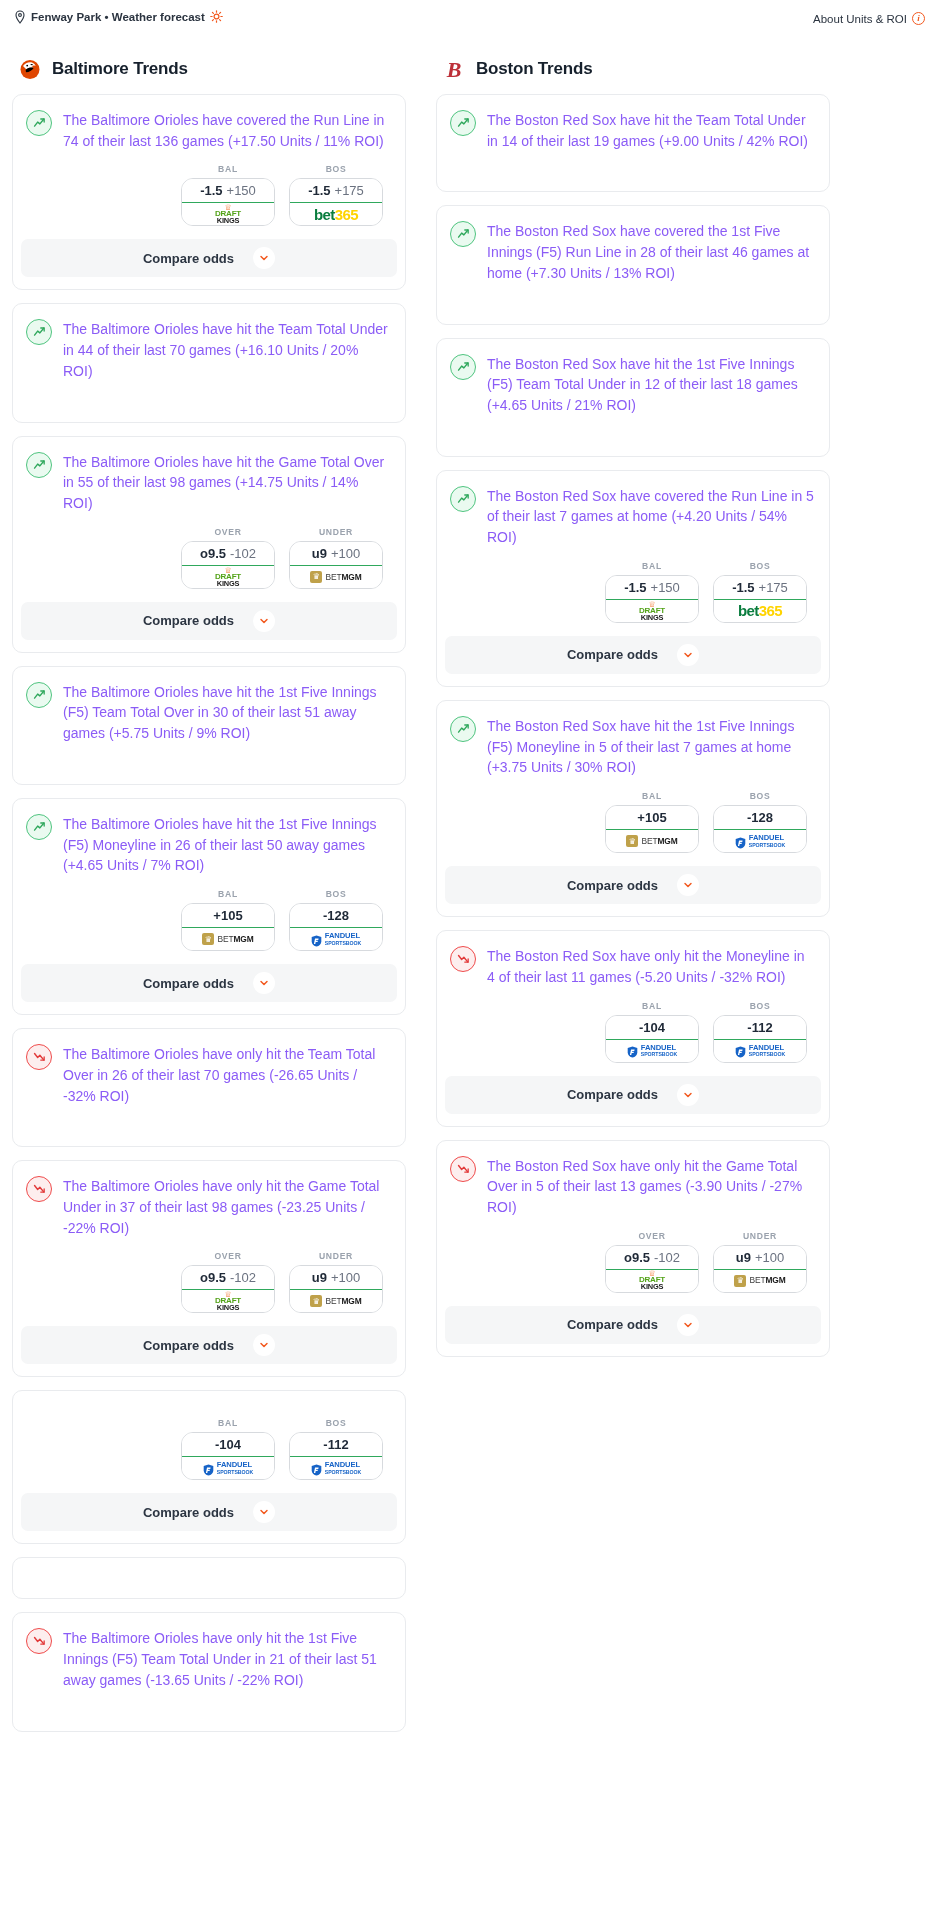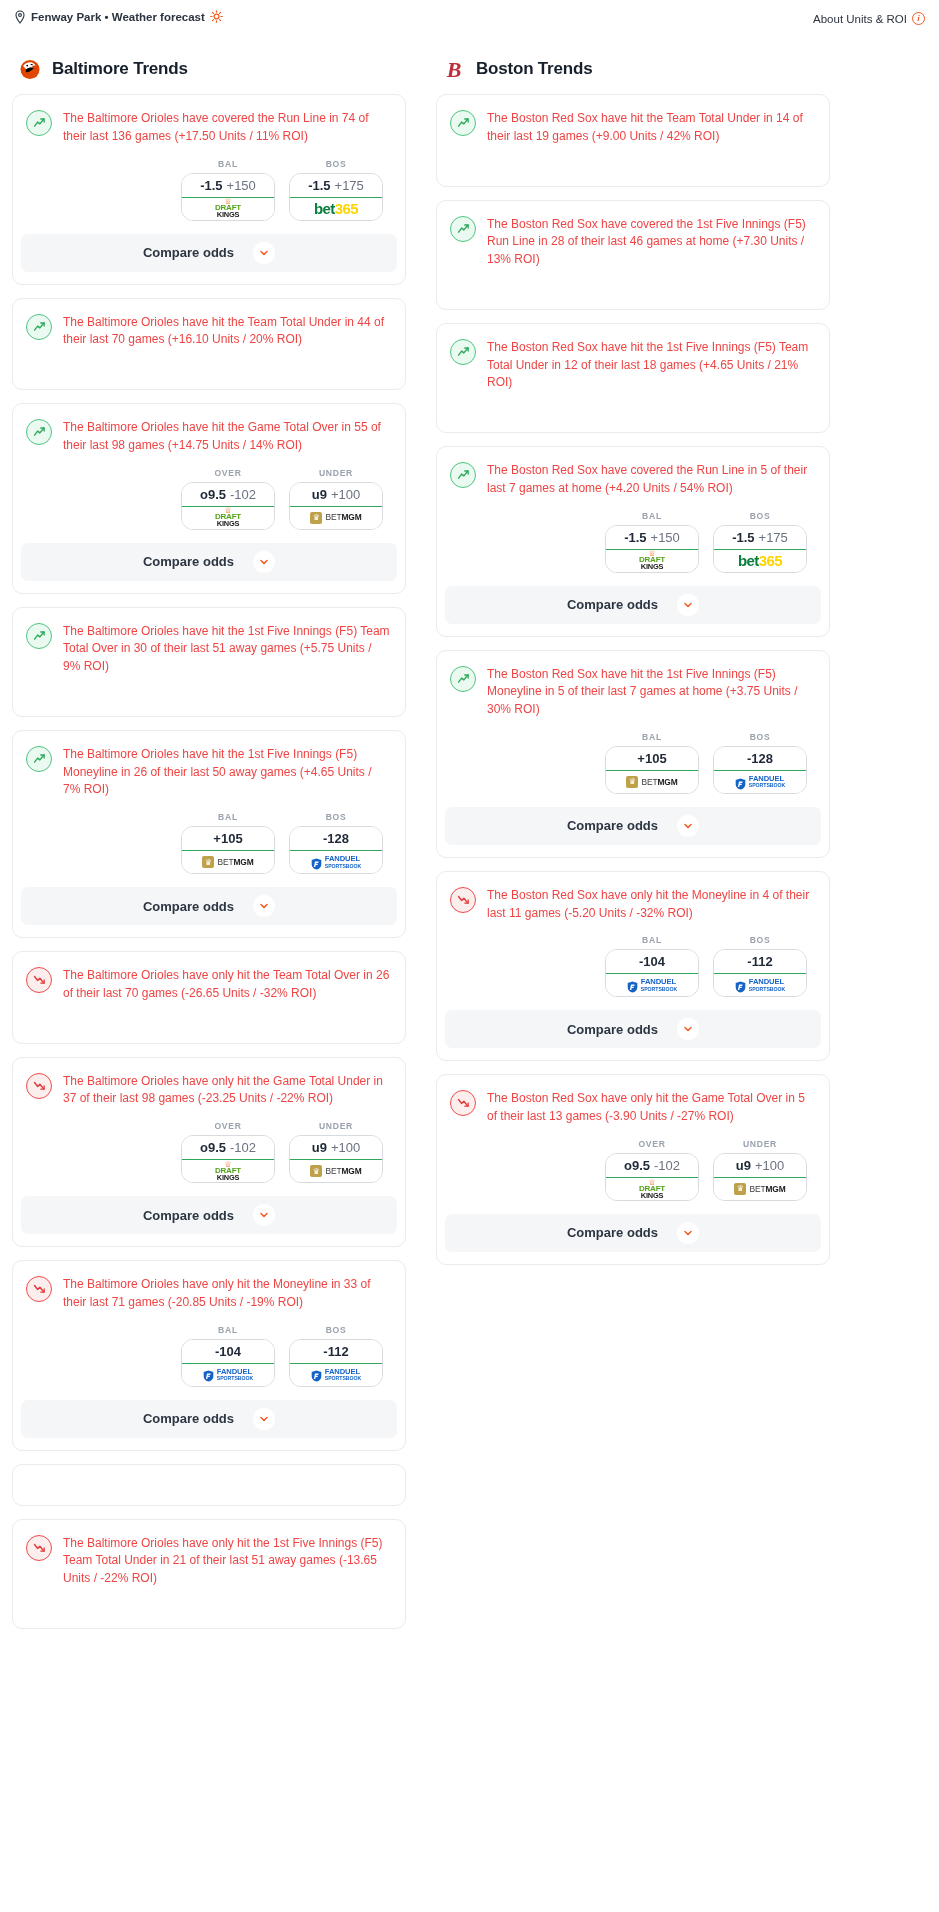--- a/index.html
+++ b/index.html
@@ -103,23 +103,23 @@
     flex: none;
     display: flex;
     align-items: center;
     justify-content: center;
     margin-top: 1px;
   }
   .trend-badge.up   { background: #eafaf0; border: 1px solid #4fc47f; }
   .trend-badge.down { background: #fdeeee; border: 1px solid #ef4b4b; }
   .trend-badge svg { display: block; }
   .trend-text {
-    font-size: 12px;
+    font-size: 14px;
     line-height: 1.48;
-    color: #ef4444;
+    color: #8b5cf6;
     padding-top: 1px;
   }
 
   
   .card-pad { height: 40px; }
 
   
   .odds-area {
     display: flex;
     justify-content: flex-end;
@@ -533,29 +533,20 @@
         <span class="compare-label">Compare odds</span>
         <span class="chev-btn">
     <svg viewBox="0 0 14 14" width="12" height="12">
       <path d="M3.5 5.2 L7 8.8 L10.5 5.2" fill="none" stroke="#f2591f" stroke-width="1.7" stroke-linecap="round" stroke-linejoin="round"></path>
     </svg>
           </span>
       </div>
       </div>
       <div class="card">
         <div class="card-body">
-          <div class="trend-row">
-            <span class="trend-badge down">
-              <svg viewBox="0 0 18 18" width="16" height="16">
-      <path d="M4 5 L7.5 9.5 L10 7 L14.5 12.5" fill="none" stroke="#e23b3b" stroke-width="1.6" stroke-linecap="round" stroke-linejoin="round"></path>
-                <path d="M11 12.5 L14.8 12.5 L14.8 9" fill="none" stroke="#e23b3b" stroke-width="1.5" stroke-linecap="round" stroke-linejoin="round"></path>
-    </svg>
-            </span>
-            <span class="trend-text">The Baltimore Orioles have only hit the Moneyline in 33 of their last 71 games (-20.85 Units / -19% ROI)</span>
-          </div>
           <div class="odds-area">
           <div class="odds-col">
             <div class="odds-label">BAL</div>
             <div class="odds-box">
               <div class="odds-value">
 
                 <span class="">-104</span>
               </div>
               <div class="book-slot">
                   <span class="logo-fd">

